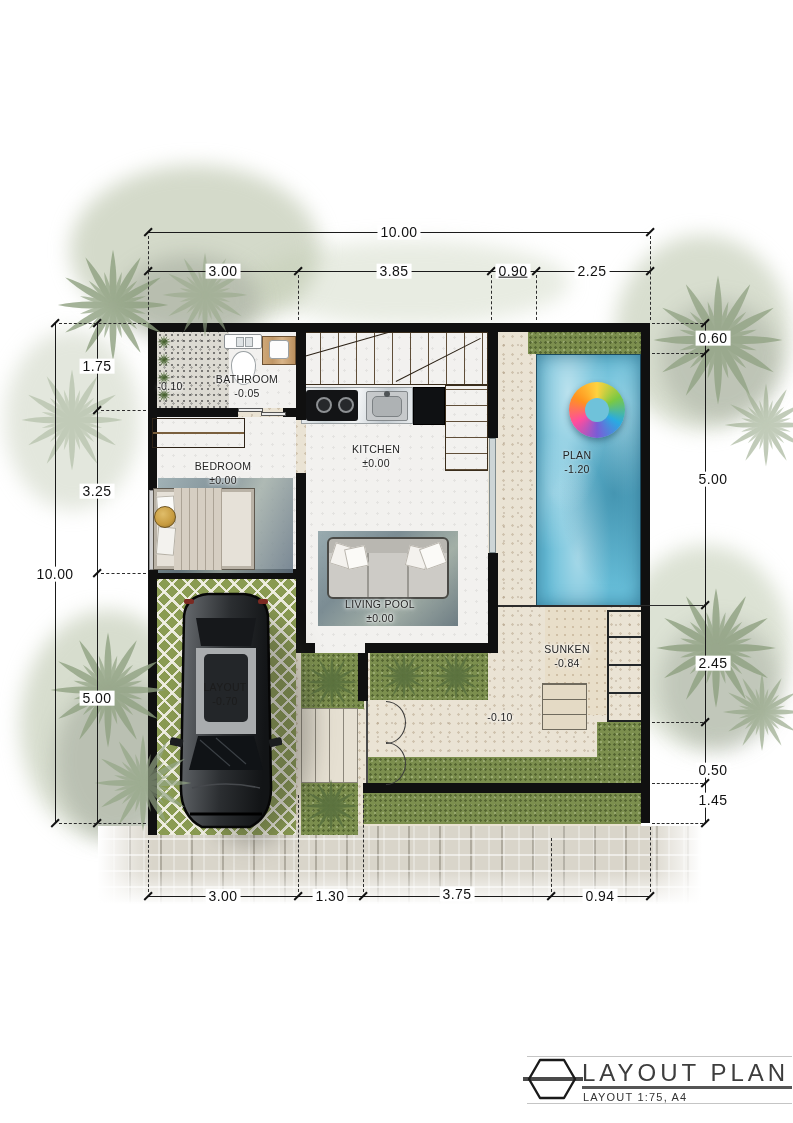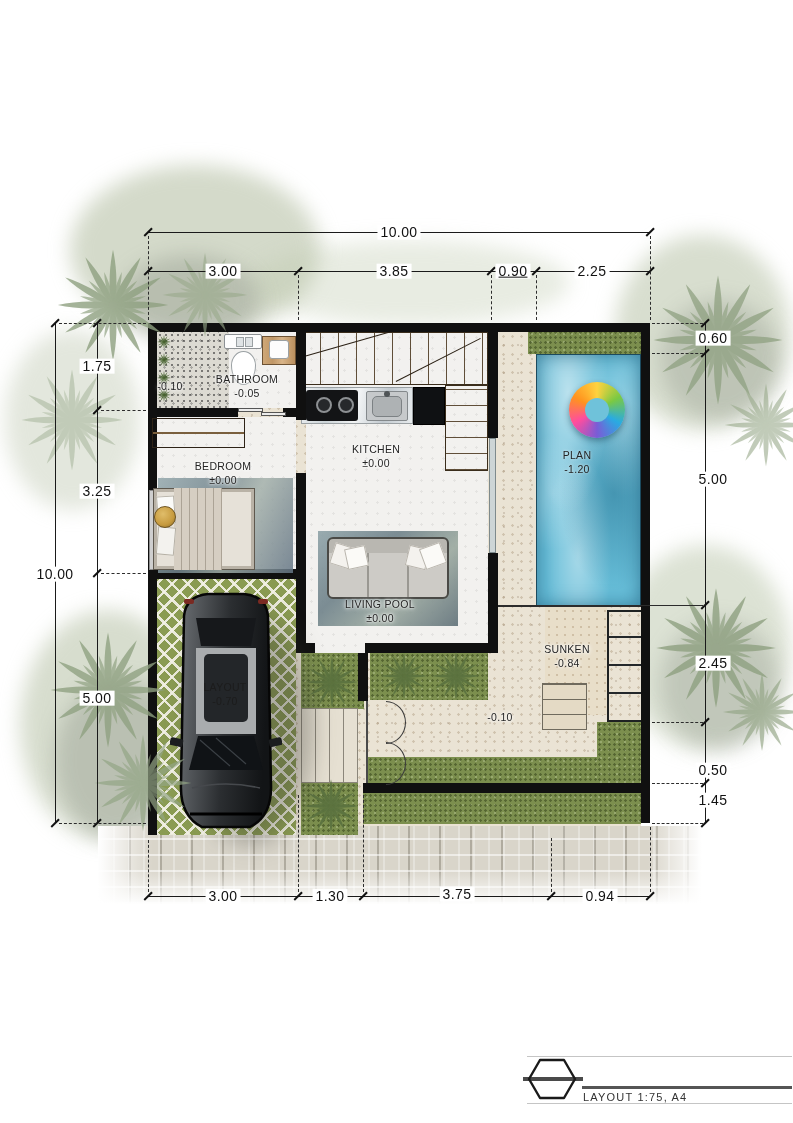--- a/index.html
+++ b/index.html
@@ -404,17 +404,18 @@
   <div class="extv" style="left:551px;top:838px;height:54px;"></div>
   <div class="extv" style="left:650px;top:827px;height:65px;"></div>
 
   <div class="abs" style="left:527px;top:1053px;width:265px;height:54px;">
     <div class="abs" style="left:0;top:3px;width:265px;height:1px;background:#c5c5c5;"></div>
     <div class="abs" style="left:0;top:50px;width:265px;height:1px;background:#c5c5c5;"></div>
     <div class="abs" style="left:-4px;top:24px;width:60px;height:3.5px;background:#4a4a4a;"></div>
     <svg class="abs" style="left:0px;top:5px;" width="50" height="42" viewBox="0 0 50 42">
       <polygon points="13,2 37,2 48,21 37,40 13,40 2,21" fill="none" stroke="#1a1a1a" stroke-width="2.4" stroke-linejoin="round"></polygon>
     </svg>
+    <div class="tb-title" style="left:55px;top:6px;">LAYOUT PLAN</div>
     <div class="abs" style="left:55px;top:33px;width:210px;height:3px;background:#555;"></div>
     <div class="tb-scale" style="left:56px;top:38px;">LAYOUT 1:75, A4</div>
   </div>
 
 </div>
 
 </body></html>

